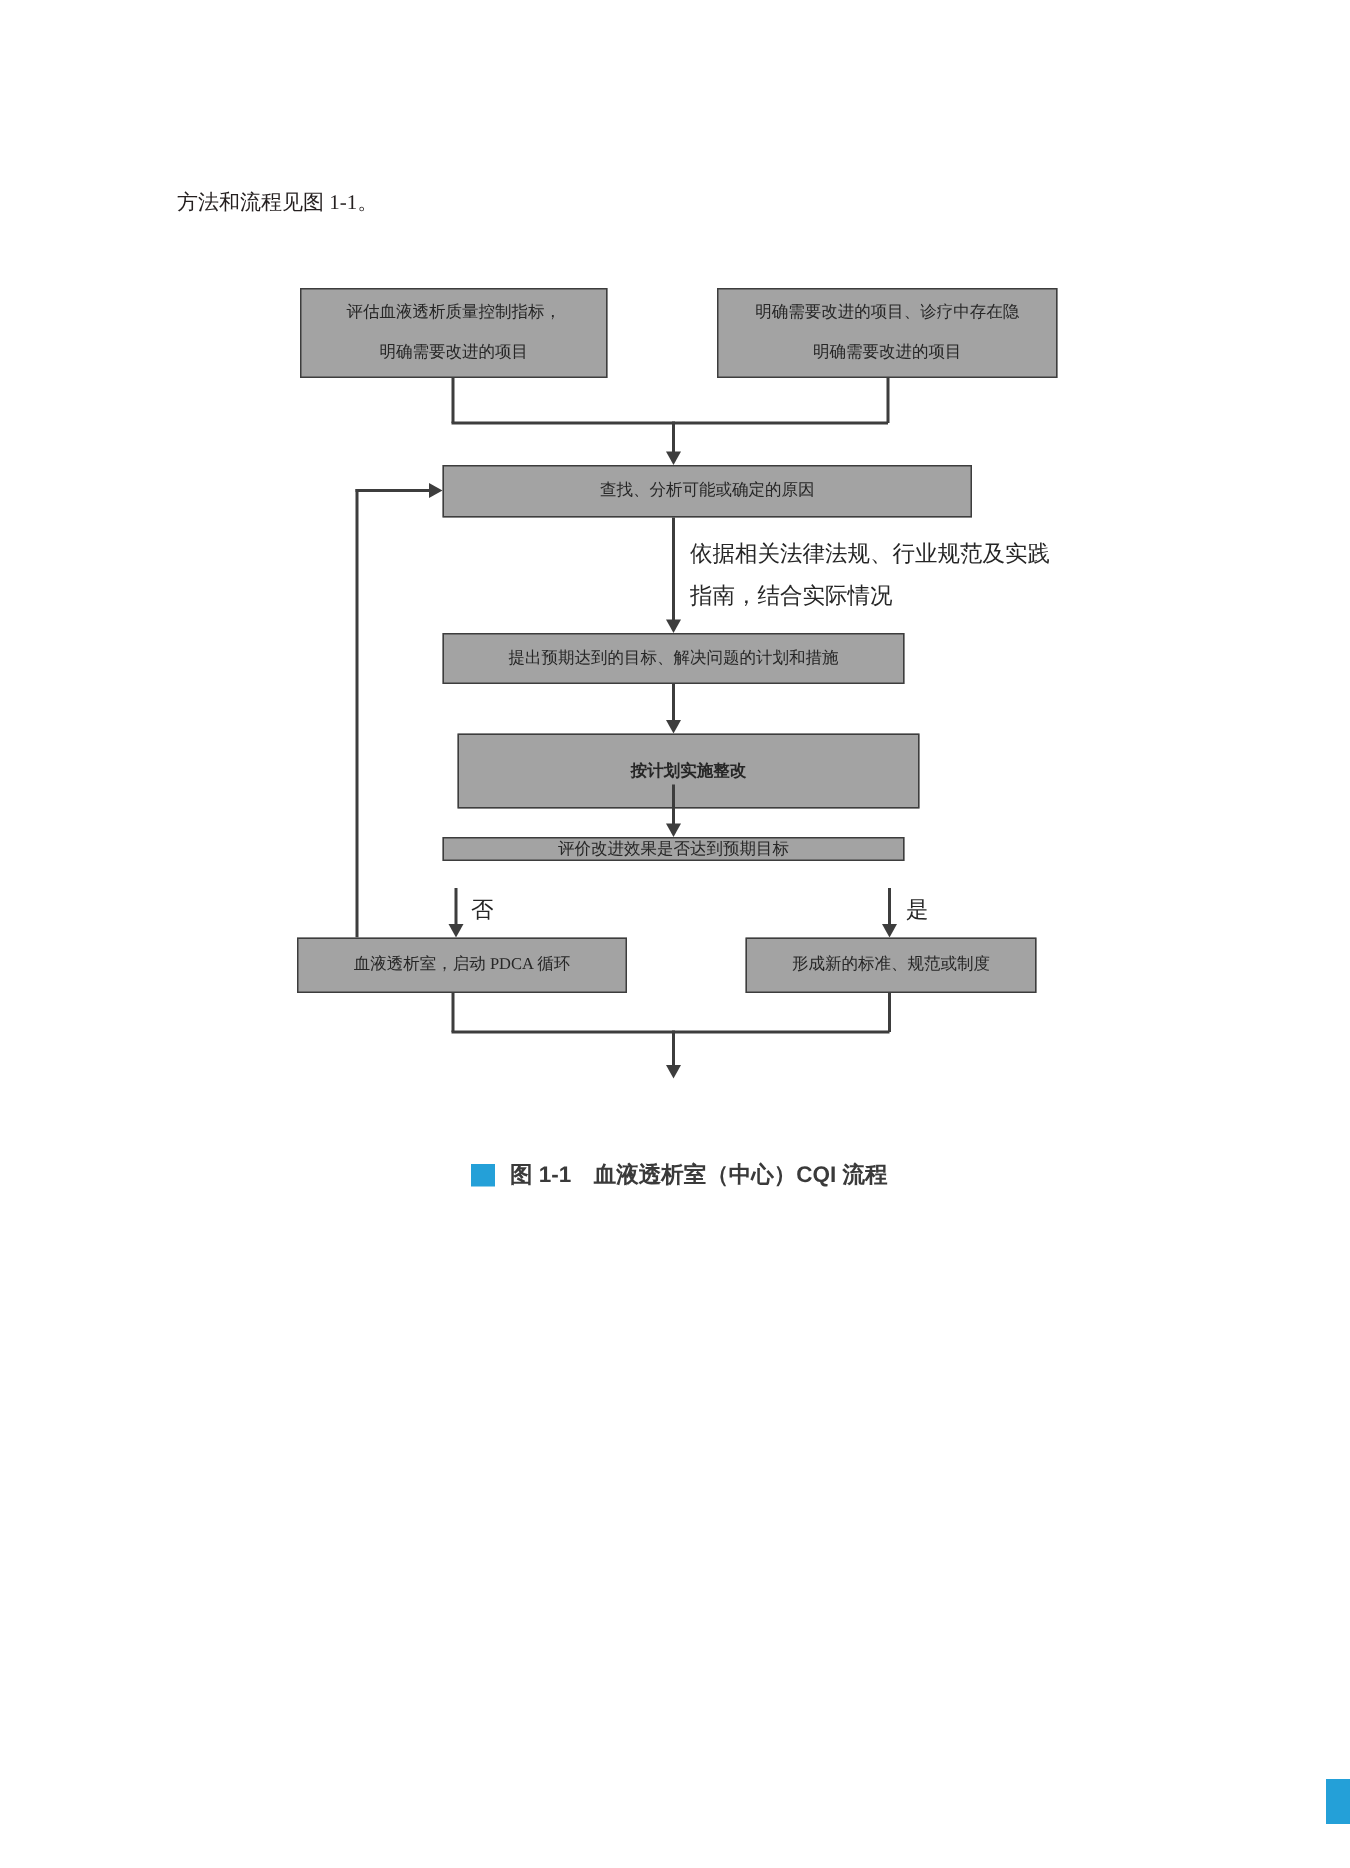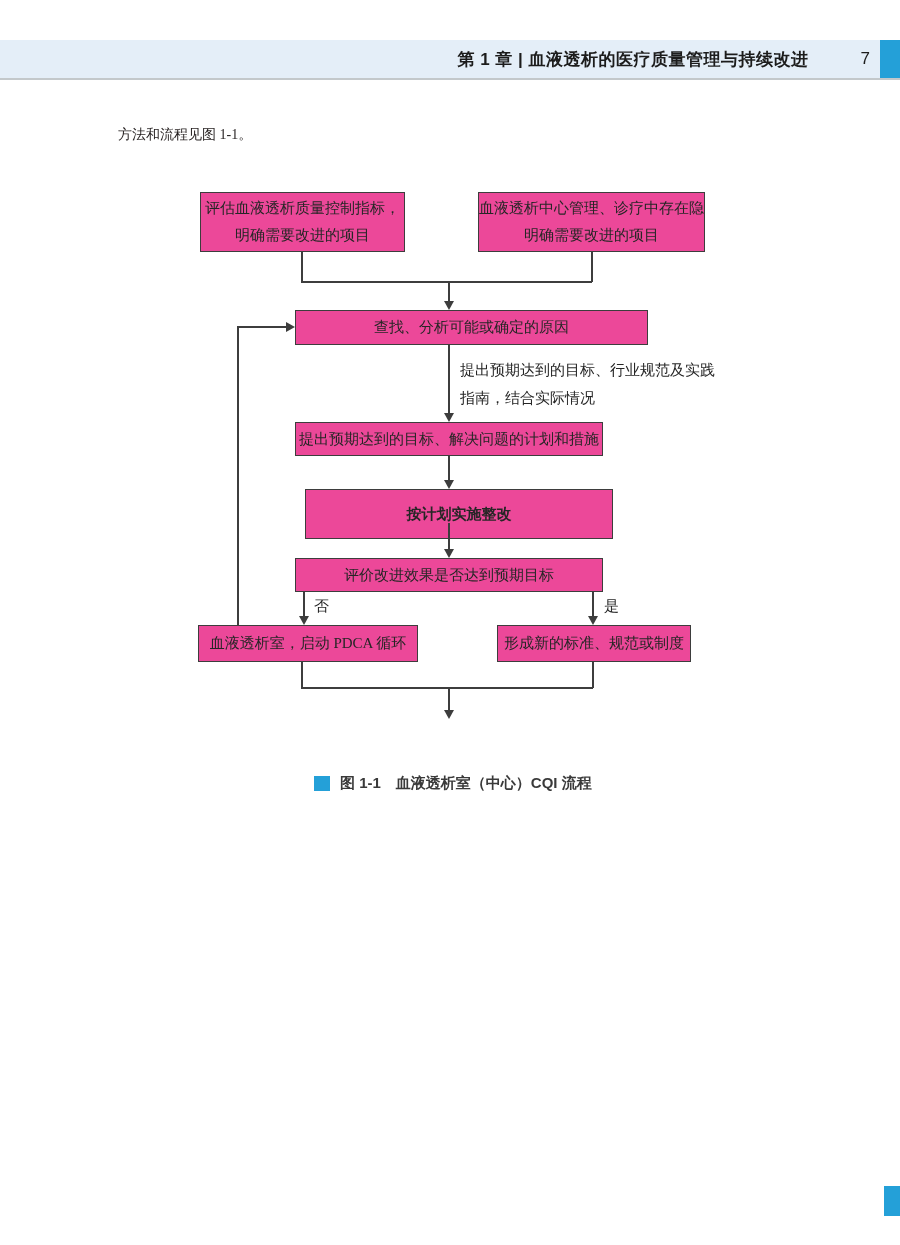--- a/index.html
+++ b/index.html
@@ -15,23 +15,23 @@
     font-family:"Liberation Sans","DejaVu Sans",sans-serif;
   }
   .header-title{font-size:17px;font-weight:bold;color:#1c1c1c;letter-spacing:0.5px;margin-right:52px;}
   .header-page{font-size:17px;color:#1c1c1c;margin-right:30px;}
   .header-tab{position:absolute;right:0;top:0;width:20px;height:38px;background:#24a0d8;}
   
   .intro{position:absolute;left:118px;top:126px;font-size:14px;color:#241f1f;margin:0;}
   
   .flow{position:absolute;left:0;top:0;width:100%;height:100%;}
   .fbox{
-    position:absolute;box-sizing:border-box;border:1.5px solid #3d3d3d;background:#ec4899;
+    position:absolute;box-sizing:border-box;border:1.5px solid #3d3d3d;background:#a3a3a3;
     display:flex;flex-direction:column;align-items:center;justify-content:center;
-    text-align:center;font-size:15px;line-height:27px;color:#262626;
+    text-align:center;font-size:11px;line-height:27px;color:#262626;
   }
   .vline,.hline{position:absolute;background:#3d3d3d;}
   .vline{width:1.5px;}
   .hline{height:1.5px;}
   .arr-down{position:absolute;width:0;height:0;
     border-left:5px solid transparent;border-right:5px solid transparent;border-top:9px solid #3d3d3d;}
   .arr-right{position:absolute;width:0;height:0;
     border-top:5px solid transparent;border-bottom:5px solid transparent;border-left:9px solid #3d3d3d;}
   .flabel{position:absolute;font-size:15px;color:#262626;}
   .sidenote{position:absolute;left:460px;top:356px;width:268px;font-size:15px;line-height:28px;color:#262626;}
@@ -44,73 +44,68 @@
   .cap-square{display:inline-block;width:16px;height:15px;background:#24a0d8;margin-right:10px;}
   
   .bottom-tab{position:absolute;right:0;top:1186px;width:16px;height:30px;background:#24a0d8;}
   .fbox span{display:block;}
 </style>
 </head>
 <body>
 
 <div class="page">
 
-  <div class="header">
-    <span class="header-title">第 1 章 | 血液透析的医疗质量管理与持续改进</span>
-    <span class="header-page">7</span>
-    <span class="header-tab"></span>
-  </div>
 
   <p class="intro">方法和流程见图 1-1。</p>
 
   <div class="flow">
 
     <div class="fbox" style="left:200px;top:192px;width:205px;height:60px;">
       <span>评估血液透析质量控制指标，</span>
       <span>明确需要改进的项目</span>
     </div>
     <div class="fbox" style="left:478px;top:192px;width:227px;height:60px;">
-      <span>血液透析中心管理、诊疗中存在隐</span>
+      <span>明确需要改进的项目、诊疗中存在隐</span>
       <span>明确需要改进的项目</span>
     </div>
 
     <div class="vline" style="left:301px;top:252px;height:30px;"></div>
     <div class="vline" style="left:591px;top:252px;height:30px;"></div>
     <div class="hline" style="left:301px;top:281px;width:291px;"></div>
     <div class="vline" style="left:448px;top:281px;height:22px;"></div>
     <div class="arr-down" style="left:444px;top:301px;"></div>
 
     <div class="fbox" style="left:295px;top:310px;width:353px;height:35px;">
       <span>查找、分析可能或确定的原因</span>
     </div>
 
     <div class="vline" style="left:237px;top:326px;height:299px;"></div>
     <div class="hline" style="left:237px;top:326px;width:50px;"></div>
     <div class="arr-right" style="left:286px;top:322px;"></div>
 
     <div class="vline" style="left:448px;top:345px;height:70px;"></div>
     <div class="arr-down" style="left:444px;top:413px;"></div>
     <div class="sidenote">
-      <span>提出预期达到的目标、行业规范及实践</span>
+      <span>依据相关法律法规、行业规范及实践</span>
       <span>指南，结合实际情况</span>
     </div>
 
     <div class="fbox" style="left:295px;top:422px;width:308px;height:34px;">
       <span>提出预期达到的目标、解决问题的计划和措施</span>
     </div>
     <div class="vline" style="left:448px;top:456px;height:26px;"></div>
     <div class="arr-down" style="left:444px;top:480px;"></div>
 
     <div class="fbox" style="left:305px;top:489px;width:308px;height:50px;font-weight:bold;">
       <span>按计划实施整改</span>
     </div>
     <div class="vline" style="left:448px;top:523px;height:28px;"></div>
     <div class="arr-down" style="left:444px;top:549px;"></div>
 
-    <div class="fbox" style="left:295px;top:558px;width:308px;height:34px;">
+    <div class="fbox" style="left:295px;top:558px;width:308px;height:16px;">
       <span>评价改进效果是否达到预期目标</span>
     </div>
 
     <div class="vline" style="left:303px;top:592px;height:26px;"></div>
     <div class="arr-down" style="left:299px;top:616px;"></div>
     <div class="flabel" style="left:314px;top:597px;">否</div>
 
     <div class="vline" style="left:592px;top:592px;height:26px;"></div>
     <div class="arr-down" style="left:588px;top:616px;"></div>
     <div class="flabel" style="left:604px;top:597px;">是</div>

